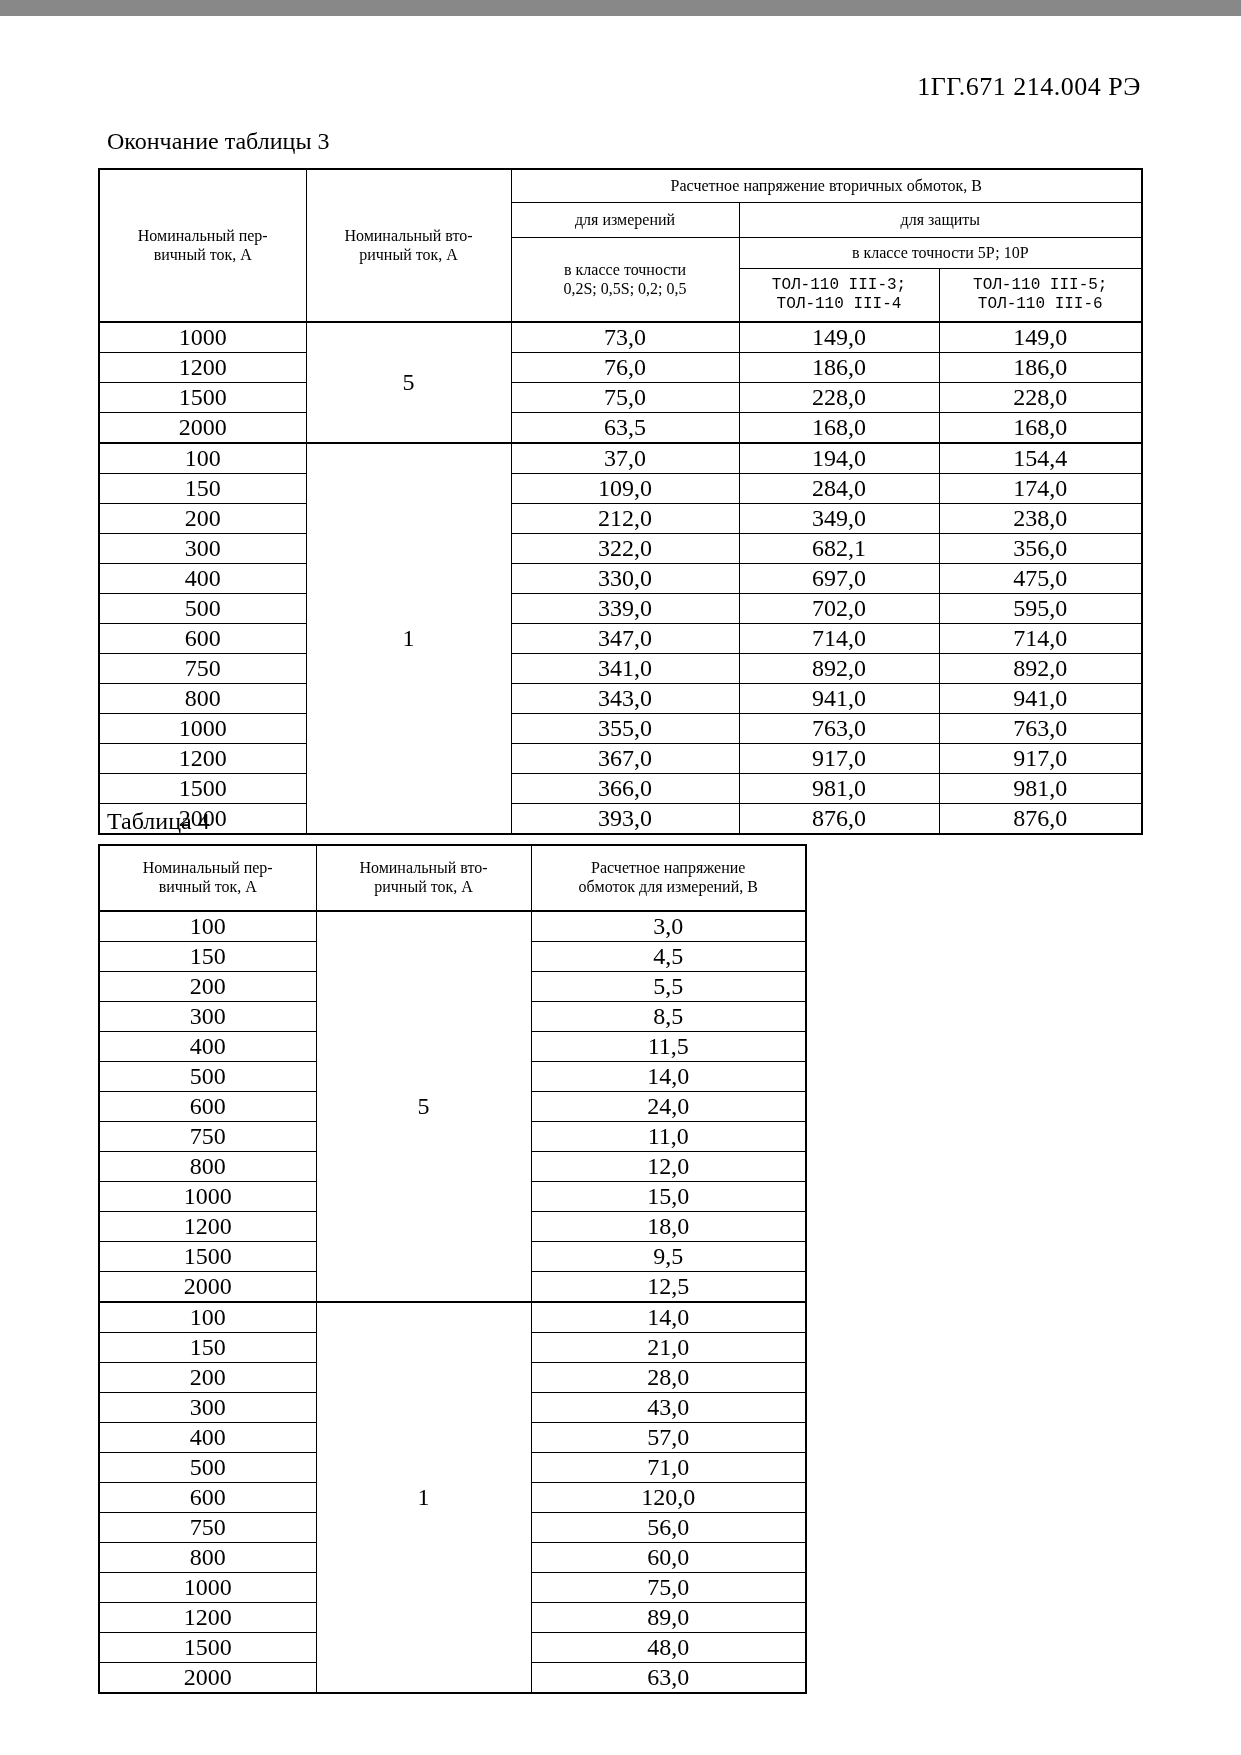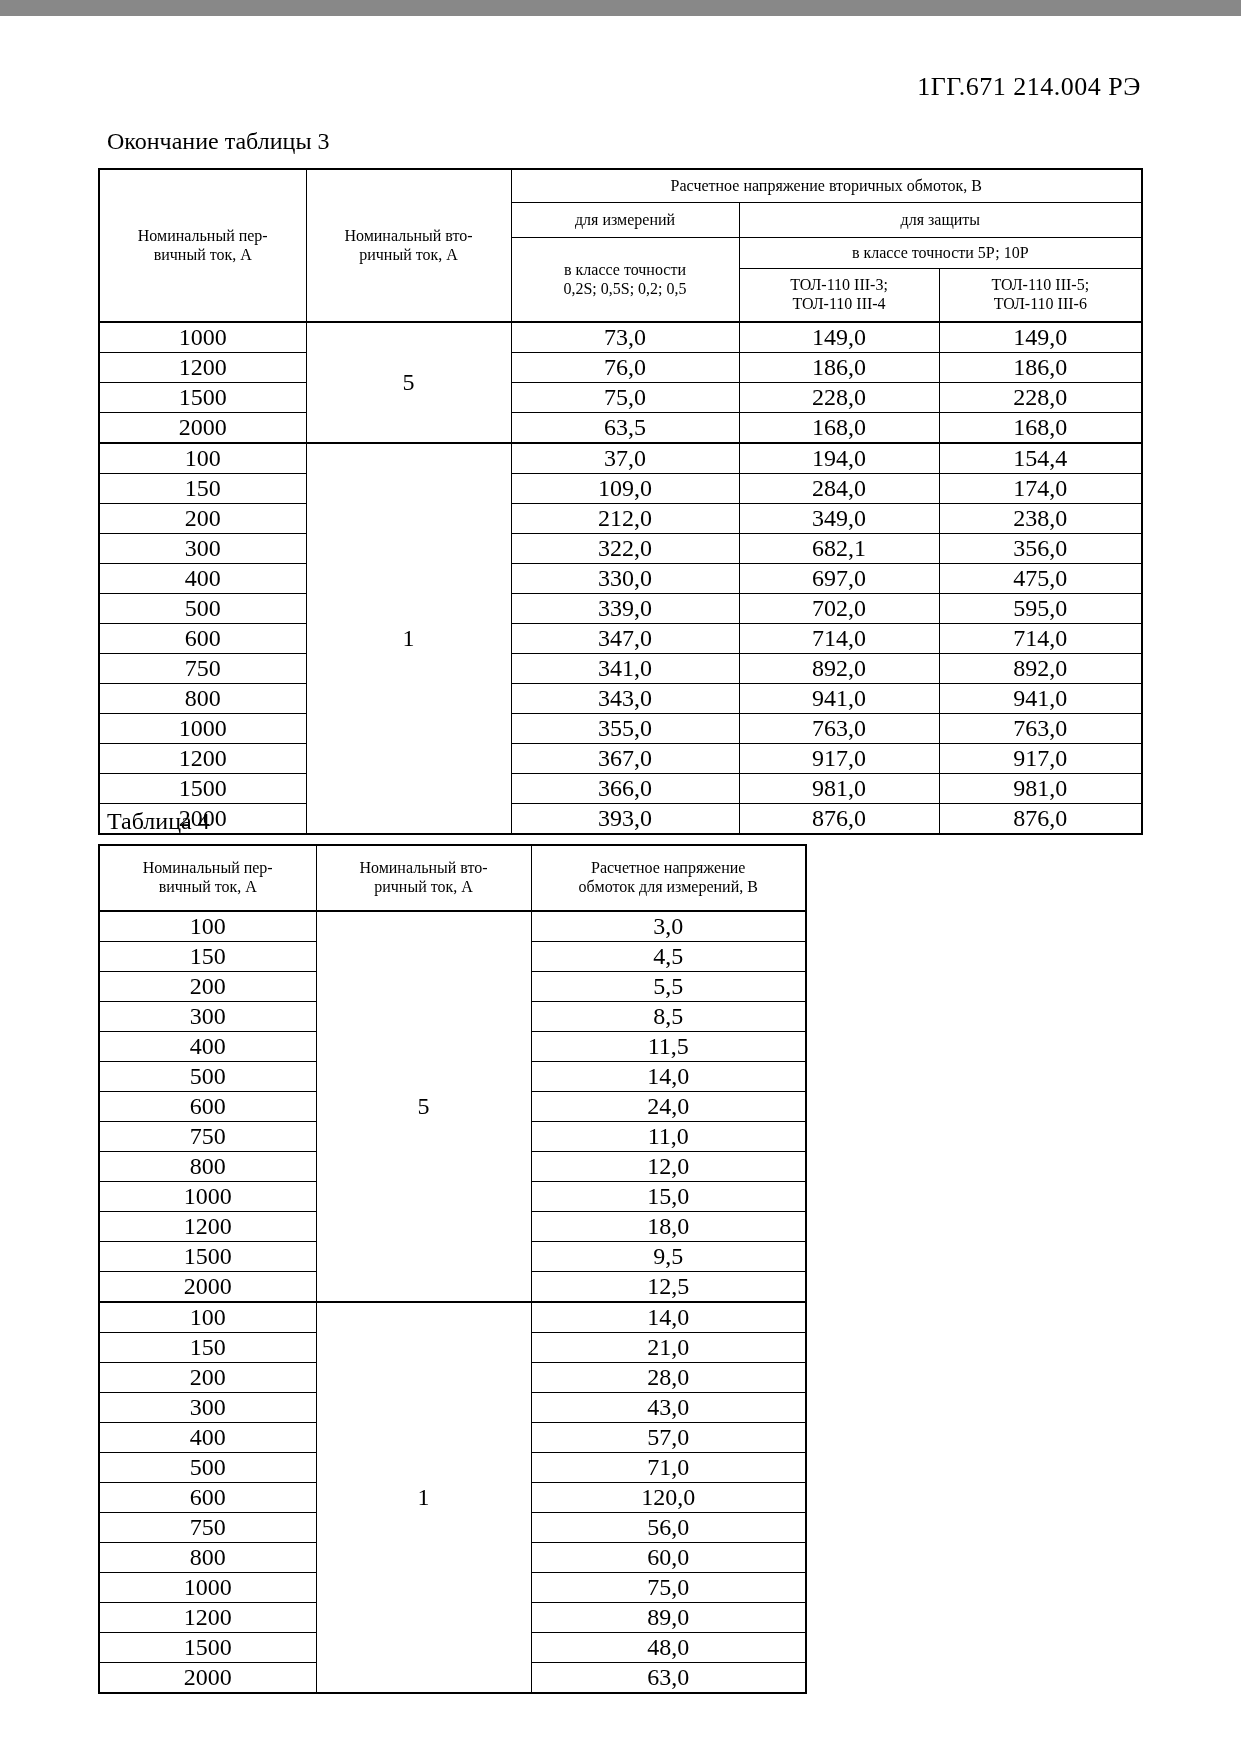--- a/index.html
+++ b/index.html
@@ -34,21 +34,21 @@
     font-weight:normal;
     overflow:hidden;
   }
   .t3,.t4{border:2.6px solid #000;}
   th{font-size:16px;line-height:1.18;white-space:pre-line;}
   td{font-size:24px;line-height:1.1;height:27px;}
   .t4 td{height:27px;}
   .t3 thead tr:nth-child(1) th{height:30px;}
   .t3 thead tr:nth-child(2) th{height:32px;}
   .t3 thead tr:nth-child(3) th{height:28px;}
-  .t3 thead tr:nth-child(4) th{height:50px;}
+  .t3 thead tr:nth-child(4) th{height:50px;font-family:Liberation Mono, monospace;}
   .t4 thead th{height:62px;}
   thead{border-bottom:2.6px solid #000;}
   tr.group-start td{border-top:2.4px solid #000;}
   .page-number{
     position:absolute;top:1666px;left:0;width:100%;
     text-align:center;font-size:25px;
   }
 </style>
 </head>
 <body>

